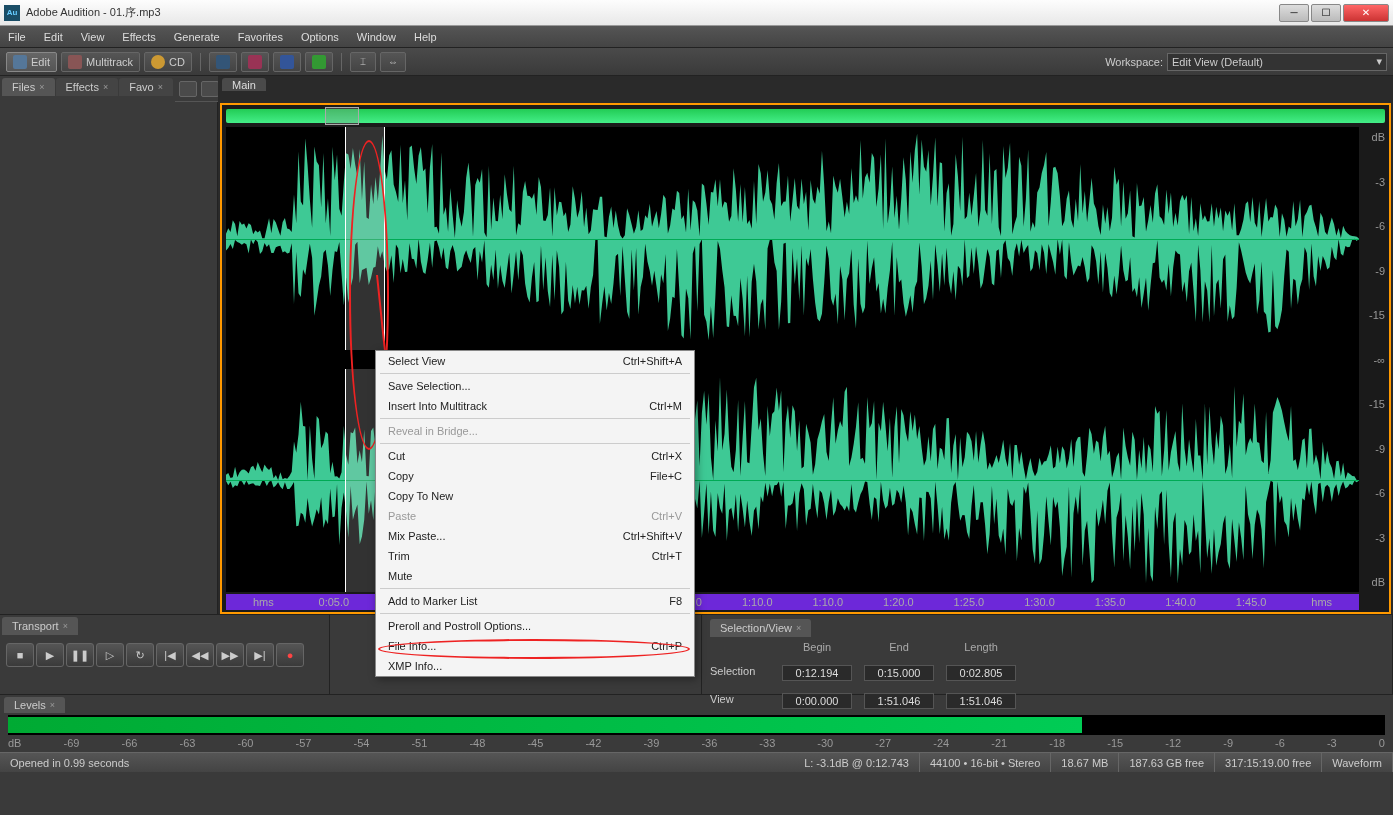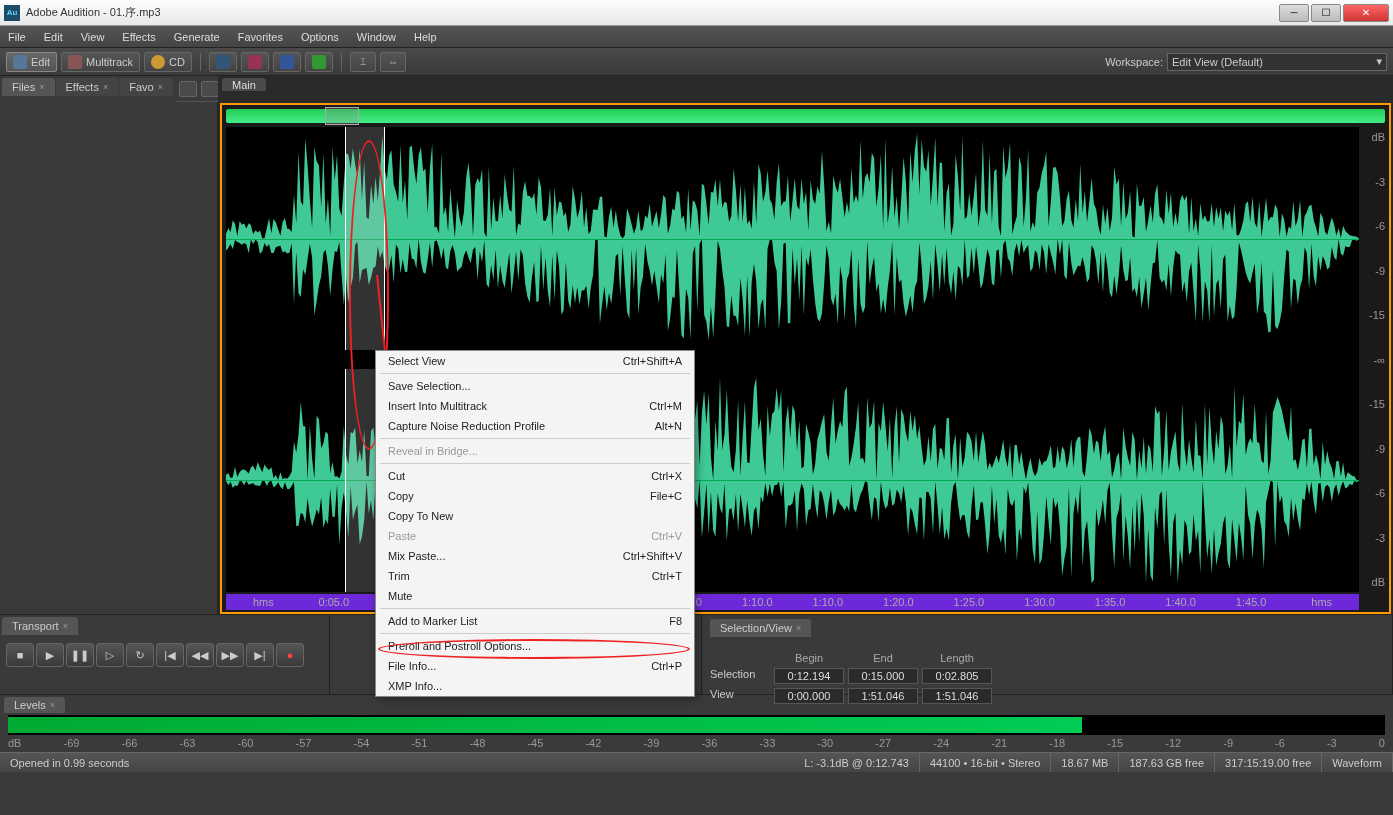--- a/index.html
+++ b/index.html
@@ -58,21 +58,21 @@
 .panels{display:flex;height:80px;background:#3a3a3a;border-top:1px solid #222}
 .panel{background:#3a3a3a;border-right:1px solid #222;padding:2px}
 .panel-tab{display:flex;gap:4px;height:18px}
 .transport{width:330px}
 .transport-btns{display:flex;gap:2px;padding:8px 4px}
 .tpbtn{width:28px;height:24px;background:linear-gradient(#555,#3a3a3a);border:1px solid #666;border-radius:3px;color:#ccc;display:flex;align-items:center;justify-content:center;cursor:pointer;font-size:11px}
 .tpbtn.rec{color:#f44}
 .timepanel{width:372px;display:flex;align-items:center;justify-content:flex-end;padding:0 10px;position:relative}
 .bigtime{font-size:32px;color:#cca;font-family:monospace;letter-spacing:2px;position:absolute;right:10px;top:18px}
 .selview{flex:1;padding:4px 8px}
-.selgrid{display:grid;grid-template-columns:60px 70px 70px 70px;gap:4px;color:#ccc;font-size:10px;margin-top:15px}
+.selgrid{display:grid;grid-template-columns:60px 70px 70px 70px;gap:12px;color:#ccc;font-size:10px;margin-top:4px}
 .selgrid .hdr{text-align:center;color:#aaa}
 .selgrid .lbl{padding-right:4px}
 .selval{background:#2a2a2a;border:1px solid #555;padding:1px 4px;text-align:center;color:#ddd}
 .levels{height:58px;background:#3a3a3a;border-top:1px solid #222}
 .levels-tab{height:18px;display:flex;padding:2px 4px 0}
 .meter{height:20px;background:#000;margin:2px 8px;position:relative}
 .meter-bar{position:absolute;left:0;right:22%;top:2px;bottom:2px;background:linear-gradient(90deg,#0a3,#0c5)}
 .dbscale-h{display:flex;justify-content:space-between;color:#999;font-size:9px;padding:0 8px}
 .statusbar{height:20px;background:linear-gradient(#555,#444);display:flex;align-items:center;color:#ccc;font-size:10px;border-top:1px solid #666}
 .statusbar span{padding:0 10px;border-right:1px solid #666;height:100%;display:flex;align-items:center}
@@ -273,24 +273,20 @@
       <span>Ctrl+Shift+A</span>
     </div>
     <div class="ctx-sep"></div>
     <div class="ctx-item">
       <span>Save Selection...</span>
       <span></span>
     </div>
     <div class="ctx-item">
       <span>Insert Into Multitrack</span>
       <span>Ctrl+M</span>
-    </div>
-    <div class="ctx-item">
-      <span>Capture Noise Reduction Profile</span>
-      <span>Alt+N</span>
     </div>
     <div class="ctx-sep"></div>
     <div class="ctx-item disabled">
       <span>Reveal in Bridge...</span>
       <span></span>
     </div>
     <div class="ctx-sep"></div>
     <div class="ctx-item">
       <span>Cut</span>
       <span>Ctrl+X</span>

